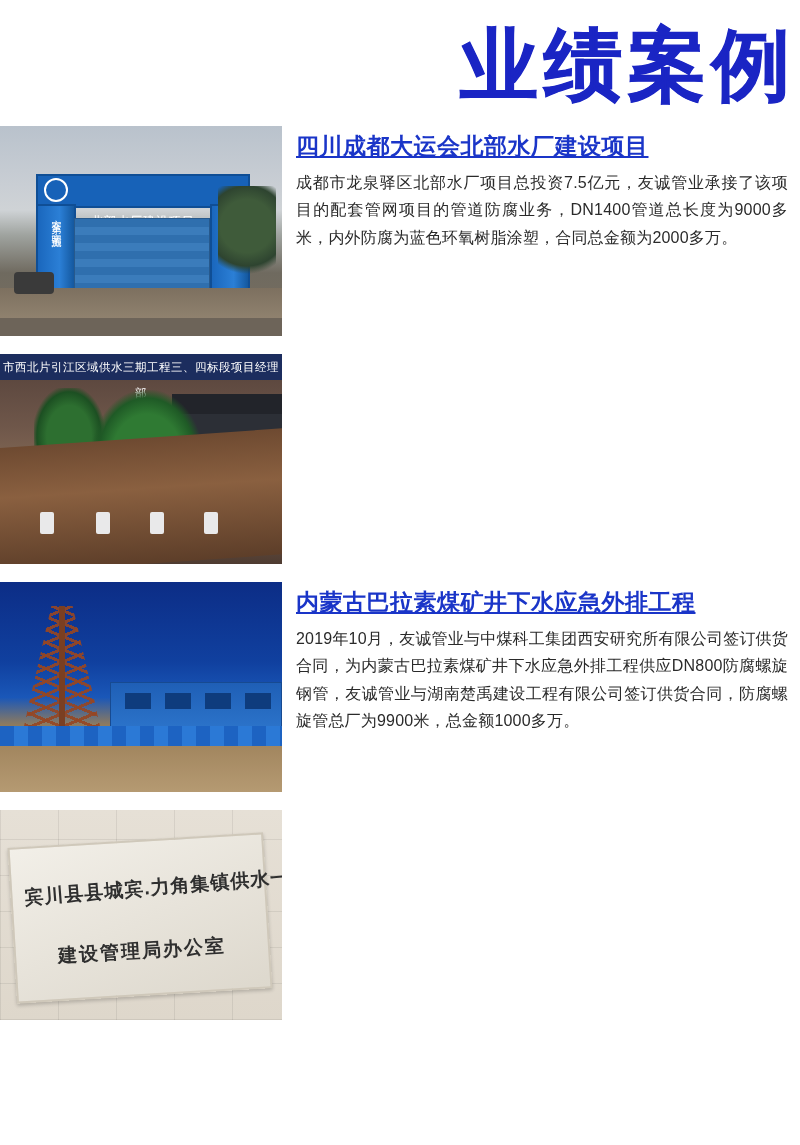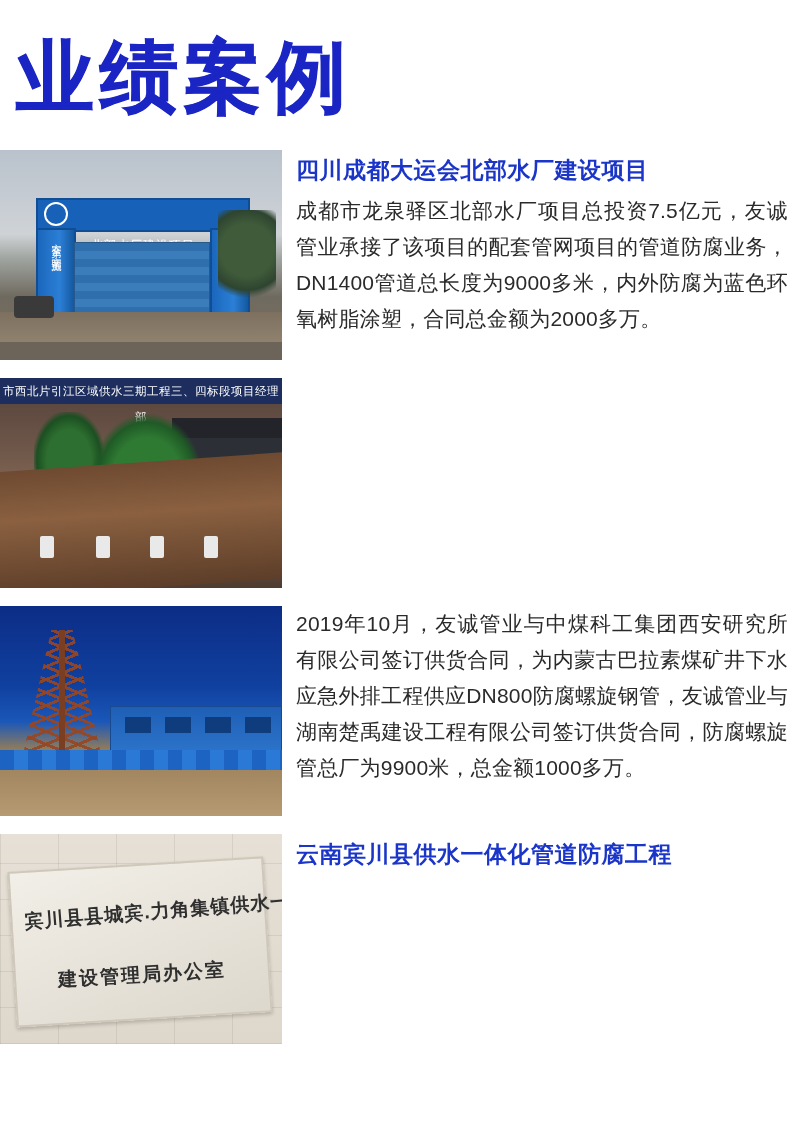--- a/index.html
+++ b/index.html
@@ -14,29 +14,29 @@
     color: #222;
   }
   .page {
     position: relative;
     width: 800px;
     min-height: 1145px;
     background: #fff;
     overflow: hidden;
   }
   .page-title {
-    text-align: left;
+    text-align: right;
     font-family: "Liberation Sans", sans-serif;
     font-weight: bold;
     font-size: 78px;
     line-height: 1;
     color: #1a25c4;
     letter-spacing: 6px;
     padding: 22px 0 18px 0;
-    margin: 16px;
+    margin: 4px;
     -webkit-text-stroke: 1px #1a25c4;
   }
   .case-list {
     display: block;
   }
   .case-item {
     display: flex;
     align-items: flex-start;
     padding: 0 6px 12px 0;
     margin-bottom: 6px;
@@ -55,24 +55,25 @@
     flex: 1;
     padding-right: 6px;
   }
   .case-title {
     color: #1a35c8;
     font-size: 23px;
     font-weight: bold;
     line-height: 1.25;
     margin: 6px 0 8px 0;
     letter-spacing: 0.5px;
+    text-decoration: underline;
   }
   .case-desc {
     color: #2a2a2a;
-    font-size: 21px;
+    font-size: 16px;
     line-height: 1.72;
     text-align: justify;
     letter-spacing: 0.2px;
   }
 
   
   .ph1 {
     background: linear-gradient(#b9c2cc 0%, #c9ced4 28%, #cfd3d6 40%, #9fa39f 52%, #6f6a5f 70%, #7a6f61 100%);
   }
   .ph1 .gate-top {
@@ -334,30 +335,30 @@
         <div class="building">
           <div class="win" style="left:14px;"></div>
           <div class="win" style="left:54px;"></div>
           <div class="win" style="left:94px;"></div>
           <div class="win" style="left:134px;"></div>
         </div>
         <div class="fence"></div>
         <div class="dirt"></div>
       </div>
       <div class="case-text">
+        <div class="case-title">内蒙古巴拉素煤矿井下水应急外排工程</div>
         <div class="case-desc">2019年10月，友诚管业与中煤科工集团西安研究所有限公司签订供货合同，为内蒙古巴拉素煤矿井下水应急外排工程供应DN800防腐螺旋钢管，友诚管业与湖南楚禹建设工程有限公司签订供货合同，防腐螺旋管总厂为9900米，总金额1000多万。</div>
       </div>
     </div>
 
     <div class="case-item">
       <div class="case-photo ph4">
         <div class="plaque">
           <div class="l1">宾川县县城宾.力角集镇供水一体化工程</div>
           <div class="l2">建设管理局办公室</div>
         </div>
       </div>
       <div class="case-text">
-        <div class="case-title">云南宾川县供水一体化管道防腐工程</div>
       </div>
     </div>
 
   </div>
 </div>
 
 </body></html>

